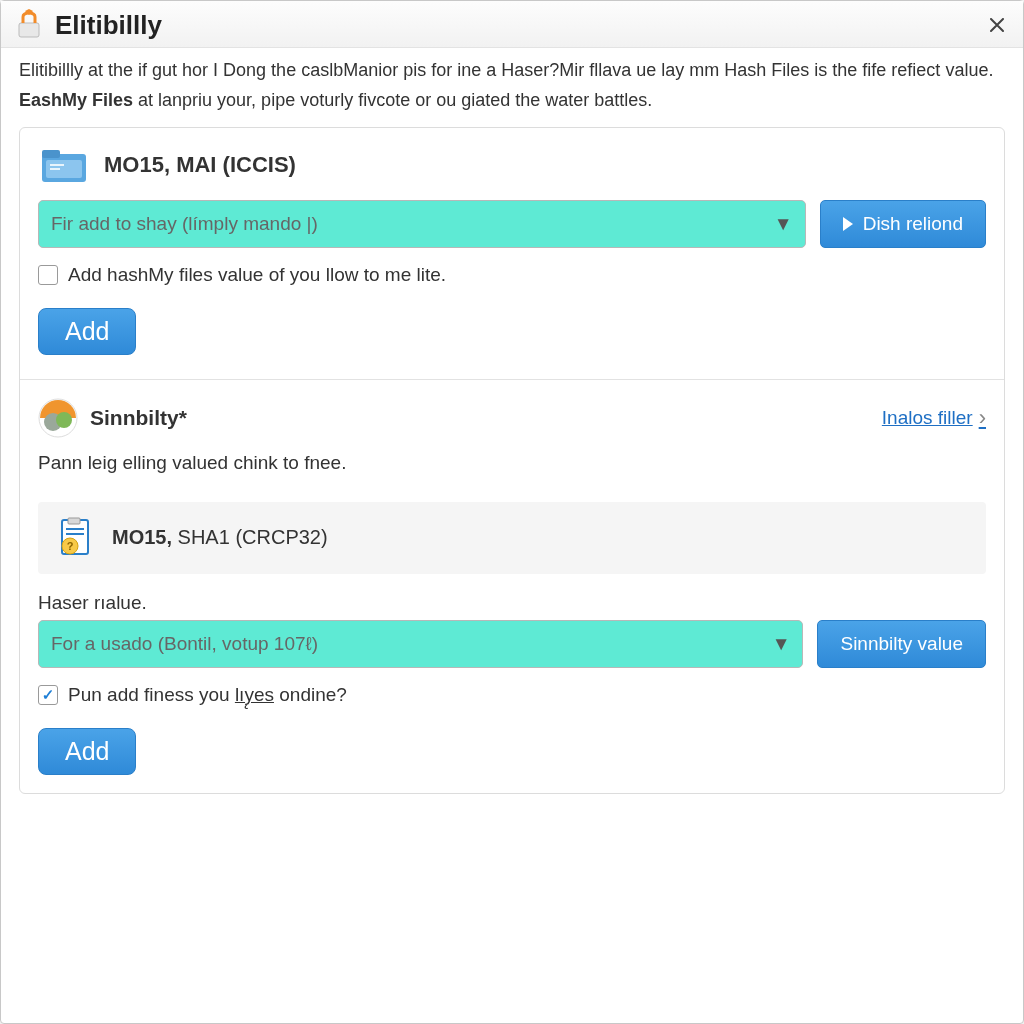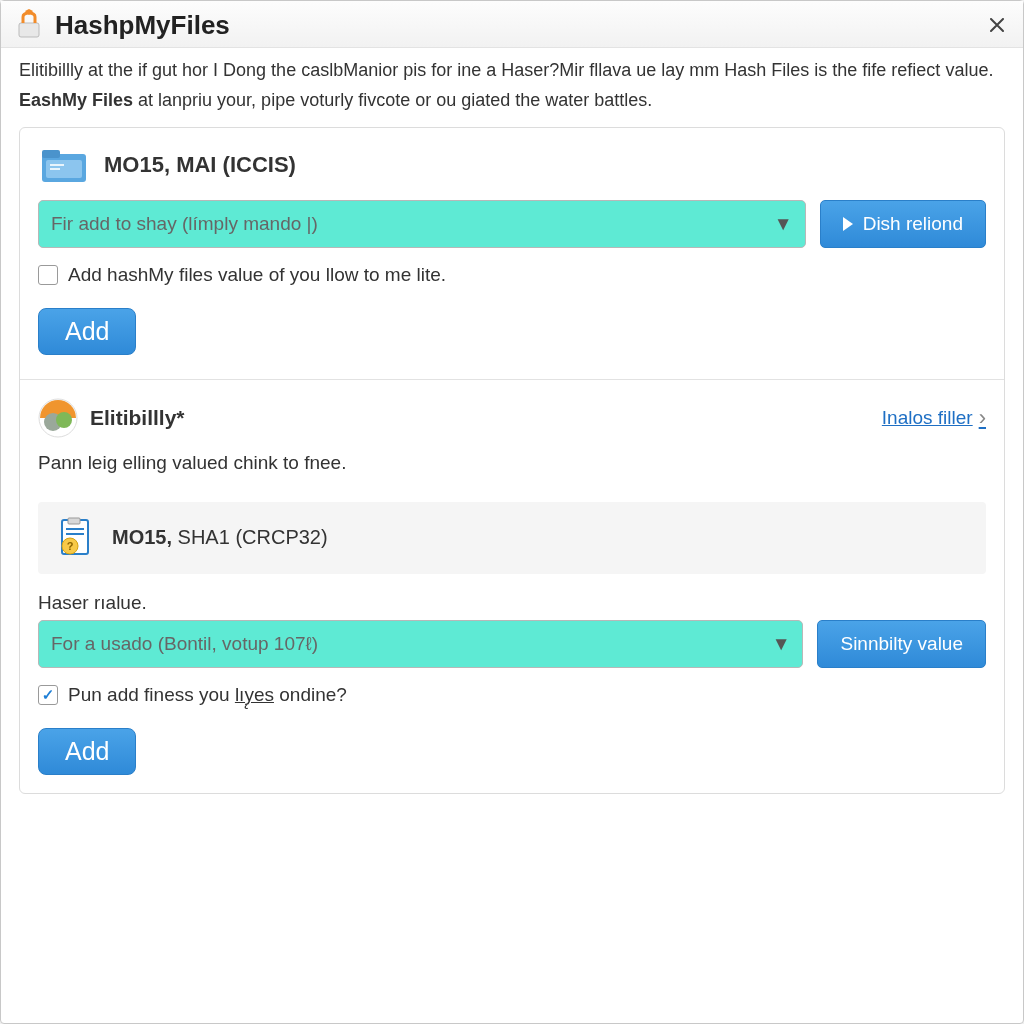--- a/index.html
+++ b/index.html
@@ -215,21 +215,21 @@
 
 <div class="window">
   <div class="titlebar">
     <div class="app-icon">
       <svg viewBox="0 0 32 32">
         <rect x="6" y="14" width="20" height="14" rx="2" fill="#e8e8e8" stroke="#bbb"></rect>
         <path d="M10 14 L10 8 Q10 4 16 4 Q22 4 22 8 L22 14" fill="none" stroke="#f28c2a" stroke-width="3"></path>
         <path d="M12 2 L16 0 L20 2 L16 6 Z" fill="#f28c2a"></path>
       </svg>
     </div>
-    <div class="title">HashpMyFiles</div>
+    <div class="title">Elitibillly</div>
     <div class="close-btn">
       <svg width="14" height="14" viewBox="0 0 14 14">
         <path d="M1 1 L13 13 M13 1 L1 13" stroke="#444" stroke-width="2" stroke-linecap="round"></path>
       </svg>
     </div>
   </div>
 
   <div class="content">
     <p class="intro">Elitibillly at the if gut hor I Dong the caslbManior pis for ine a Haser?Mir fllava ue lay mm Hash Files is the fife refiect value.</p>
     <p class="intro2">
@@ -278,21 +278,21 @@
       <div class="sec2-head">
         <div class="sec2-left">
           <div class="avatar-icon">
             <svg viewBox="0 0 40 40">
               <circle cx="20" cy="20" r="19" fill="#fff" stroke="#ddd"></circle>
               <path d="M2 20 A18 18 0 0 1 38 20 Z" fill="#f0952e"></path>
               <circle cx="15" cy="24" r="9" fill="#9aa89a"></circle>
               <circle cx="26" cy="22" r="8" fill="#7fb858"></circle>
             </svg>
           </div>
-          <div class="sec2-title">Elitibillly*</div>
+          <div class="sec2-title">Sinnbilty*</div>
         </div>
         <a class="link">
           <span>Inalos filler</span>
           <span class="chev">›</span>
         </a>
       </div>
 
       <p class="sub-desc">Pann leig elling valued chink to fnee.</p>
 
       <div class="gray-box">

